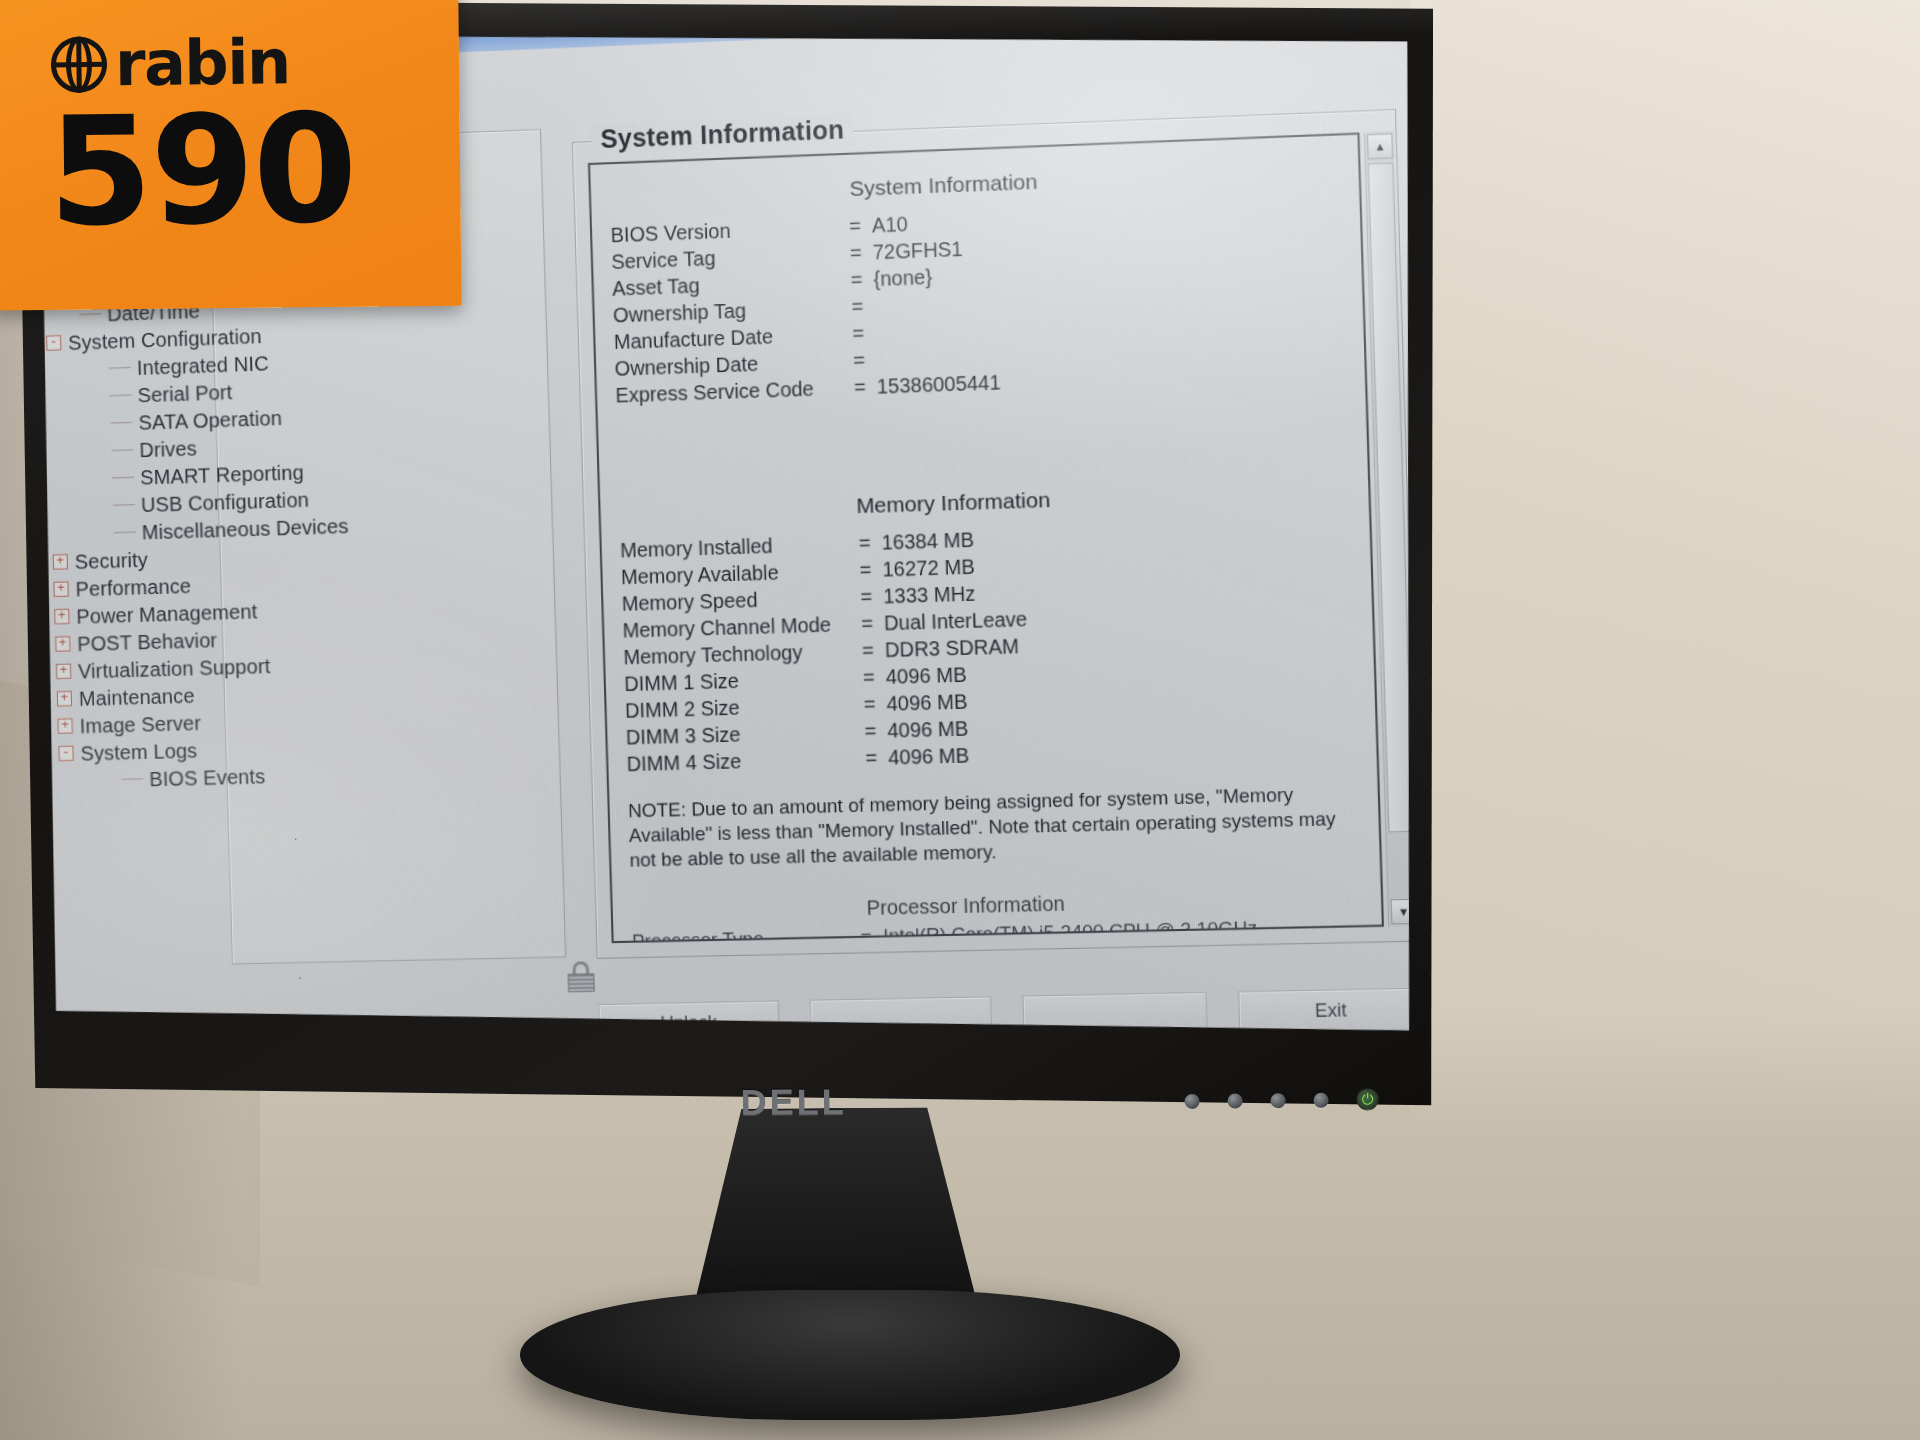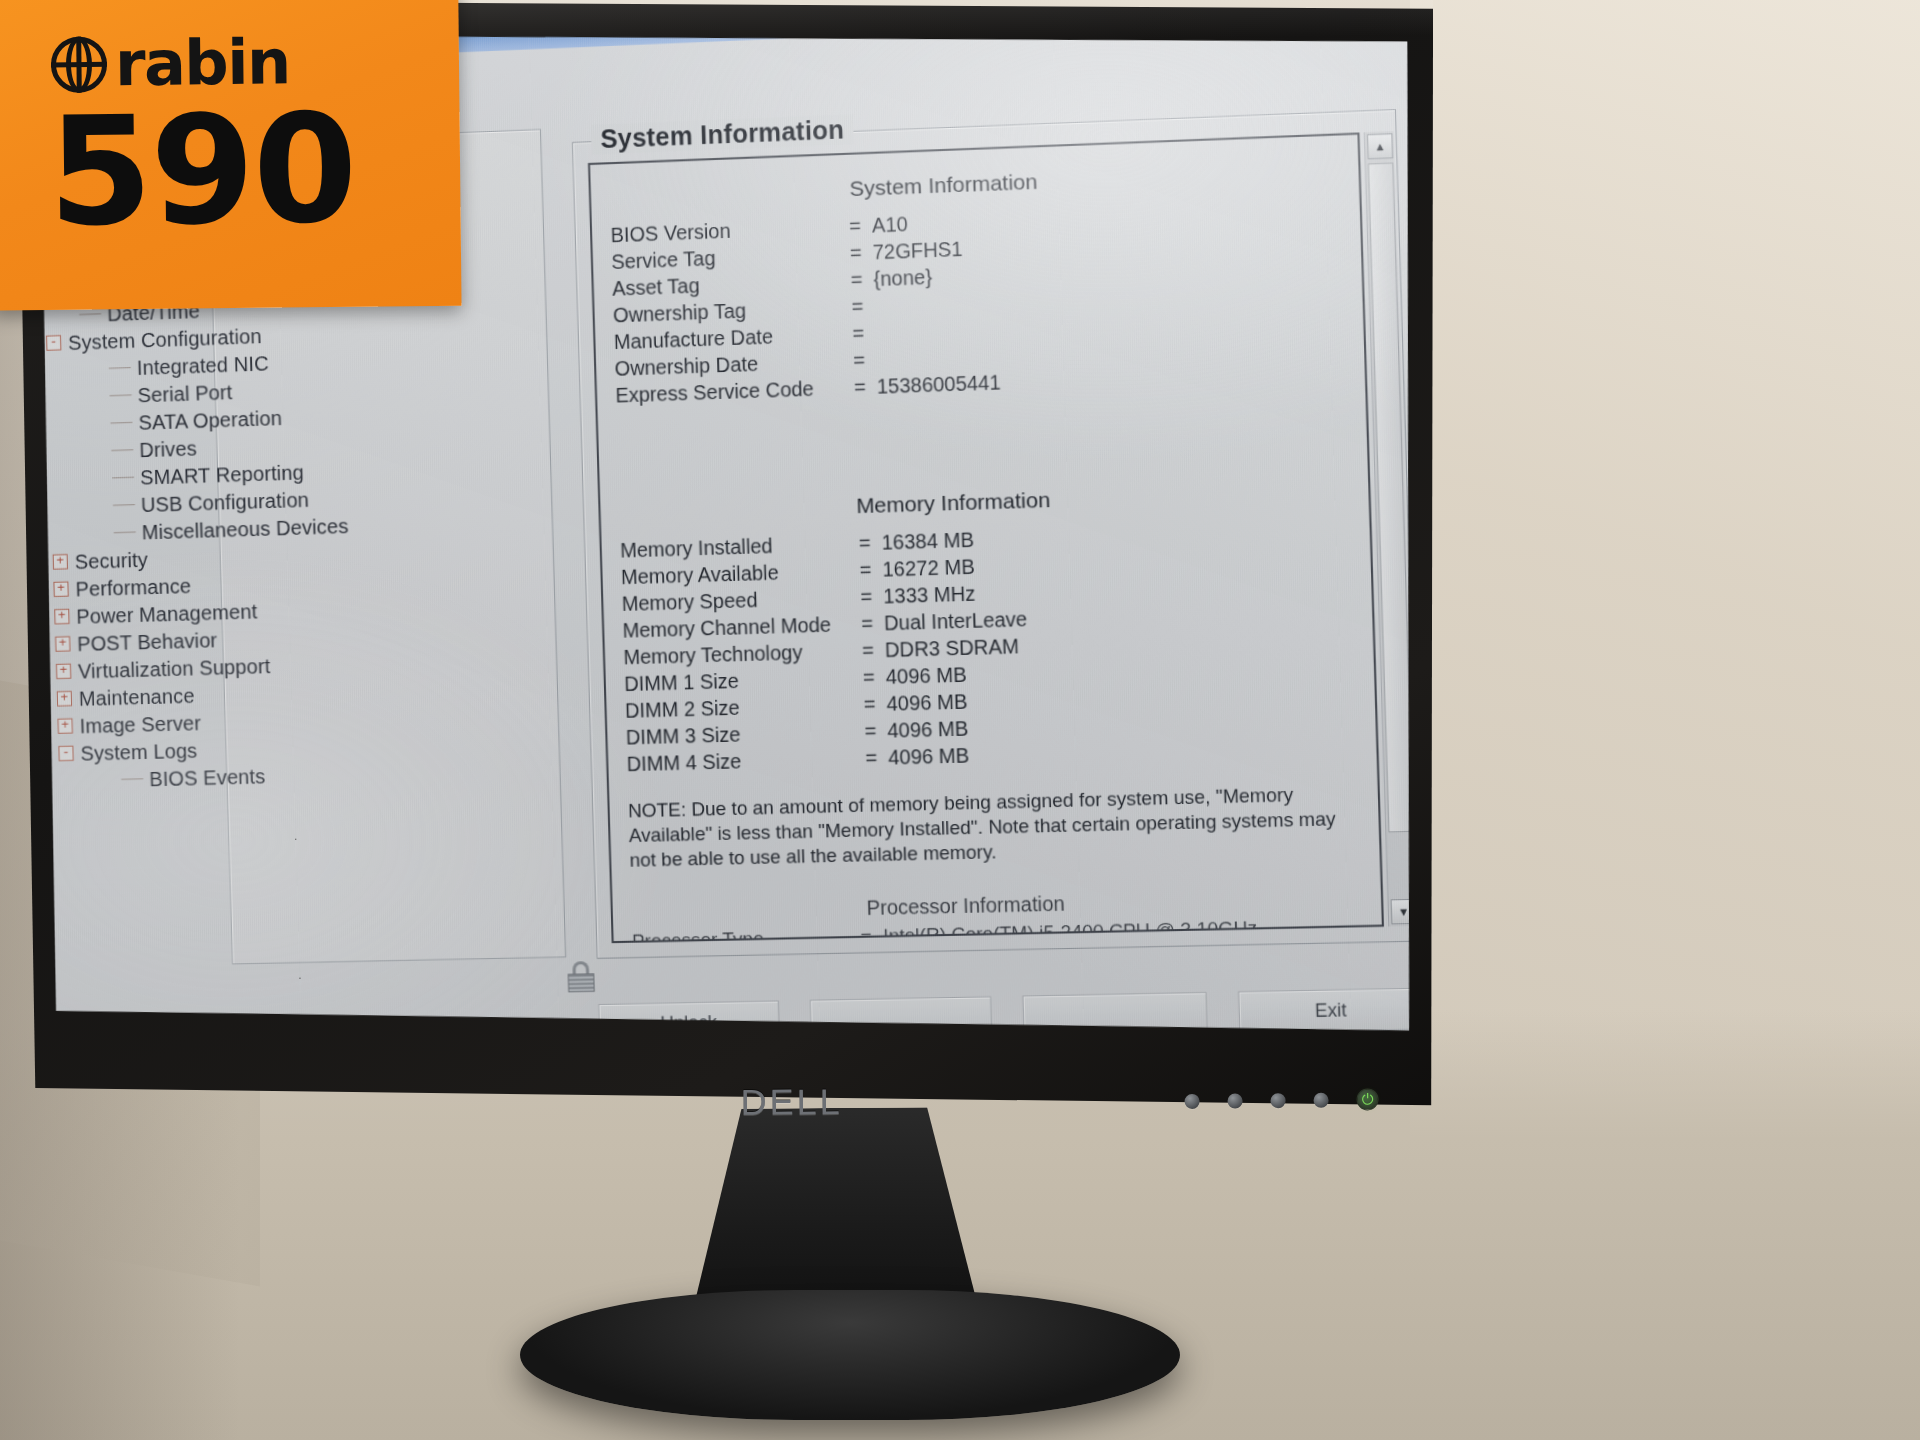--- a/index.html
+++ b/index.html
@@ -322,21 +322,21 @@
   .chin {
     position: absolute;
     left: 28px; bottom: 6px;
     width: 1380px; height: 92px;
   }
   .dell-logo {
     position: absolute;
     left: 700px; top: 16px;
     font-size: 36px;
     letter-spacing: 3px;
-    font-weight: normal;
+    font-weight: bold;
     color: #6d7075;
     text-shadow: 0 1px 0 rgba(255,255,255,.18), 0 -1px 0 rgba(0,0,0,.5);
     font-family: "Liberation Sans", sans-serif;
     text-align: right;
   }
   .oled-btns {
     position: absolute;
     right: 42px; top: 28px;
     display: flex;
     gap: 28px;

